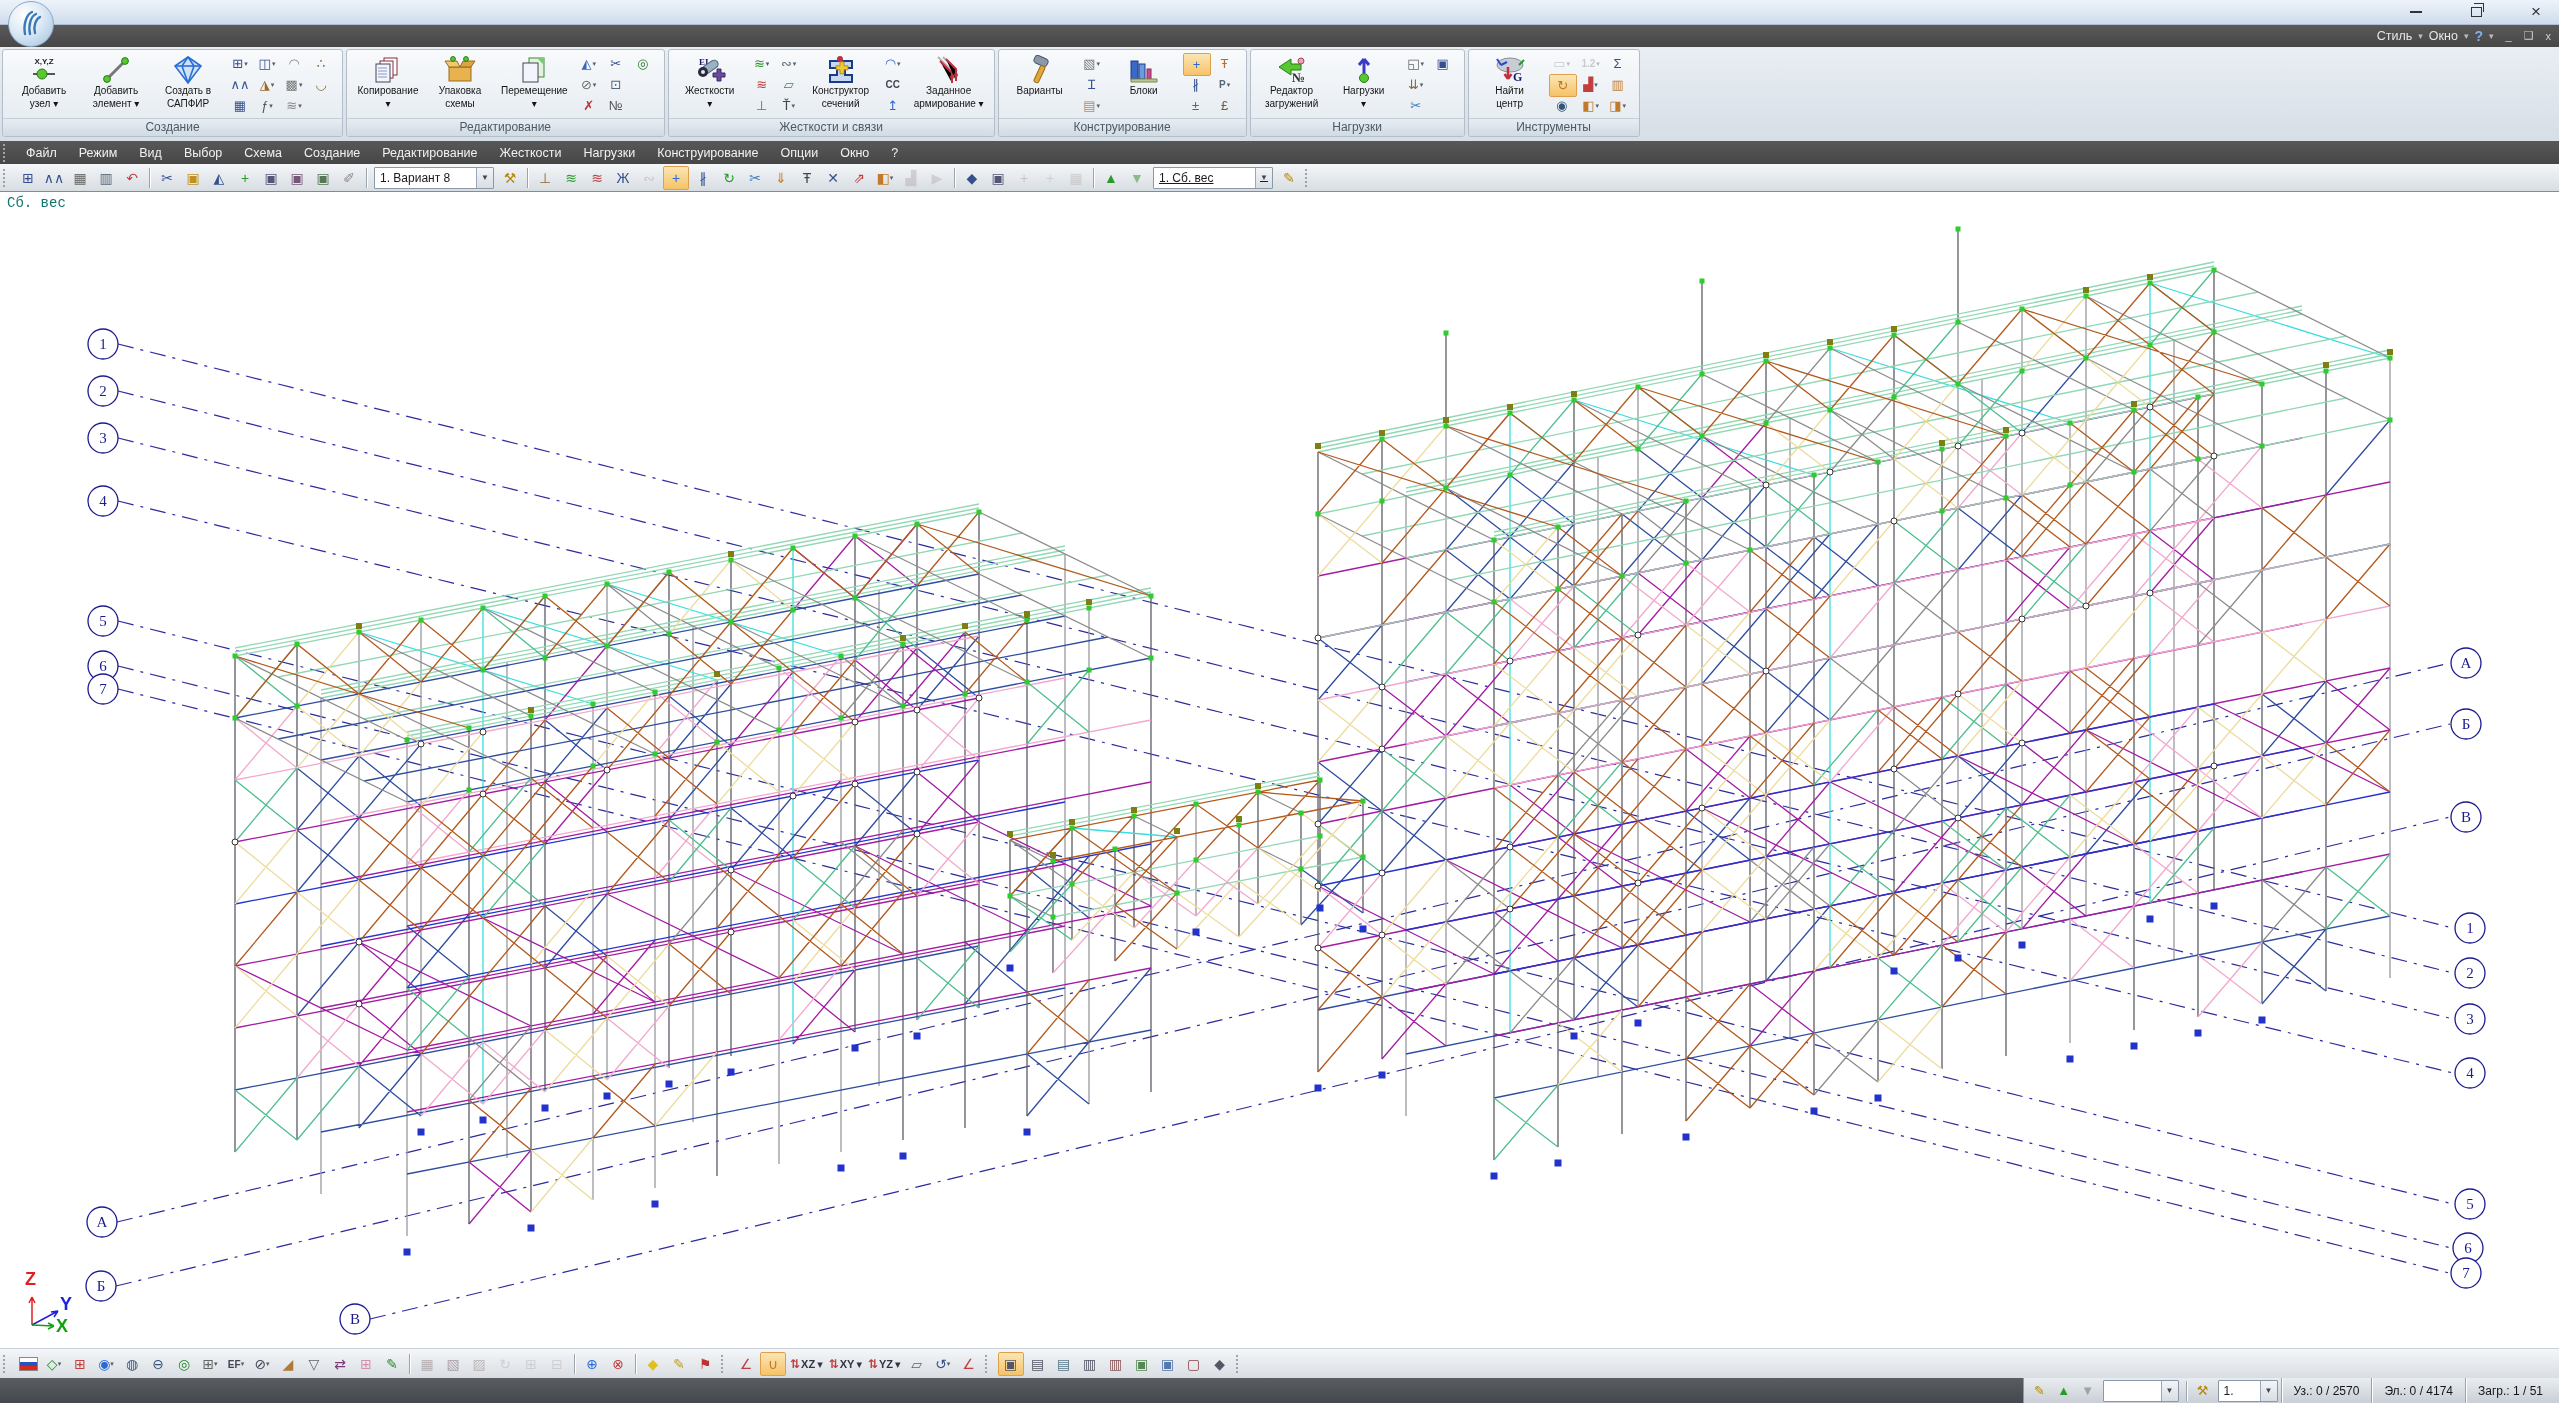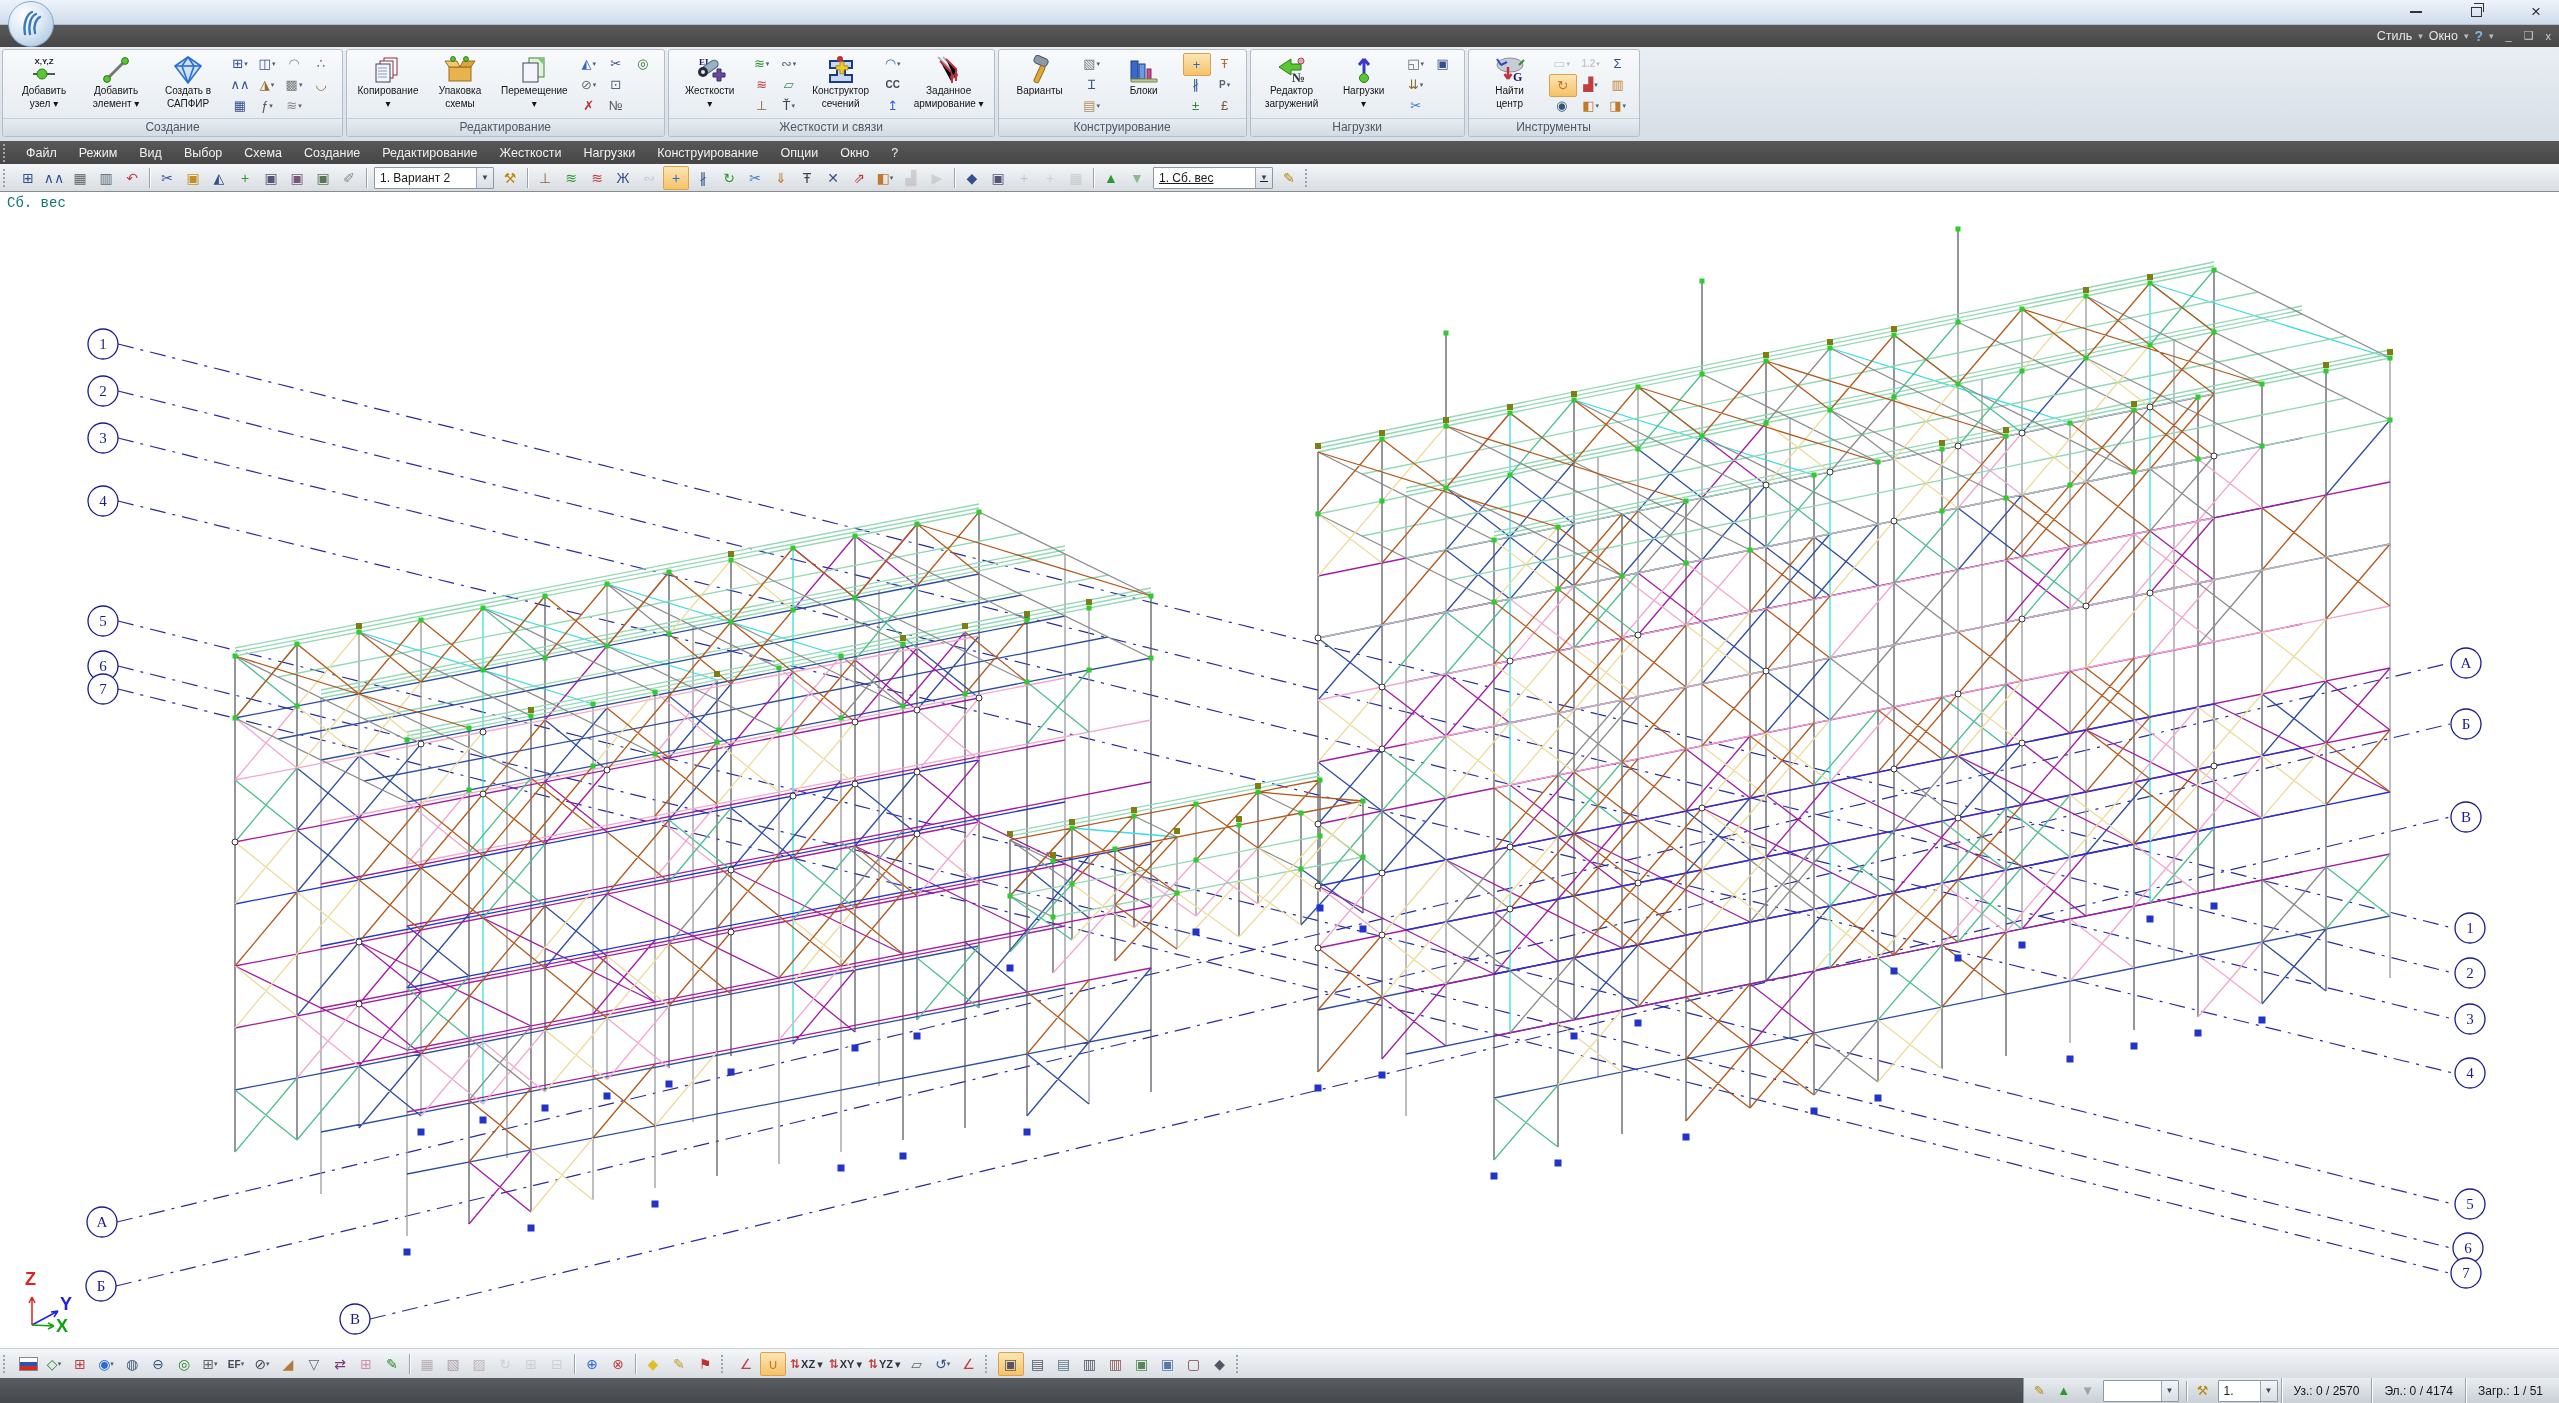--- a/index.html
+++ b/index.html
@@ -563,21 +563,21 @@
       <span style="color: rgb(119, 85, 119);">▣</span>
     </span>
     <span class="ticon">
       <span style="color: rgb(85, 119, 85);">▣</span>
     </span>
     <span class="ticon">
       <span style="color: rgb(136, 136, 136);">✐</span>
     </span>
     <span class="tsep"></span>
     <span class="combo" style="width: 118px;">
-      <span class="val">1. Вариант 2</span>
+      <span class="val">1. Вариант 8</span>
       <span class="drop">▼</span>
     </span>
     <span class="ticon">
       <span style="color: rgb(184, 134, 11);">⚒</span>
     </span>
     <span class="tsep"></span>
     <span class="ticon">
       <span style="color: rgb(138, 106, 42);">⊥</span>
     </span>
     <span class="ticon">

